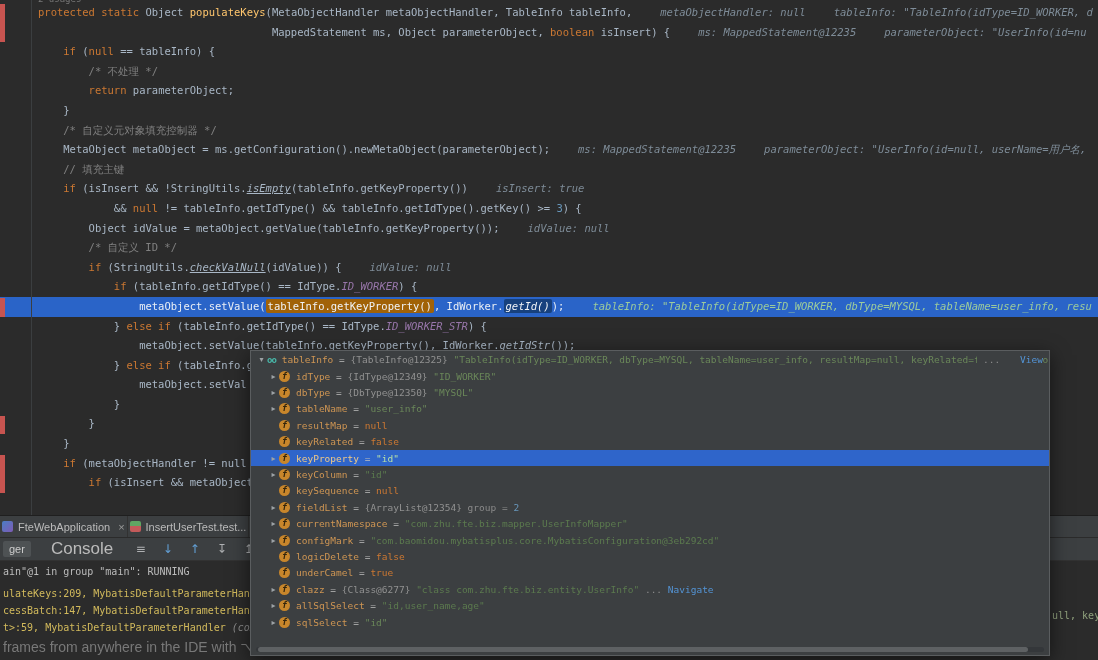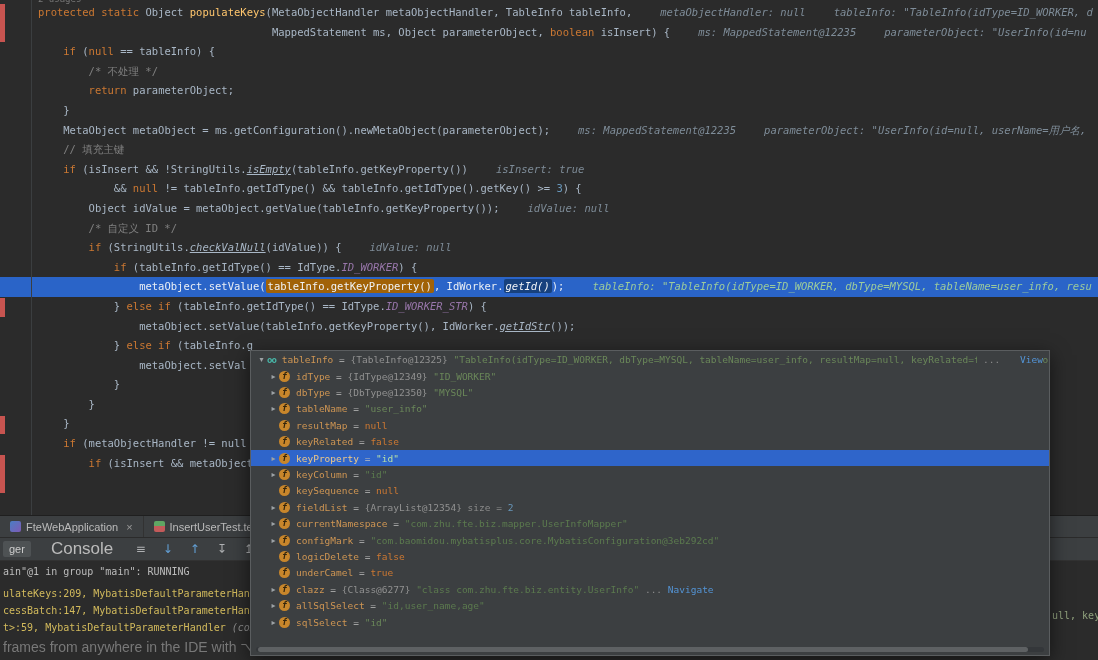--- a/index.html
+++ b/index.html
@@ -22,21 +22,21 @@
   .tk-it{color:#A9B7C6;font-style:italic;text-decoration:underline;}
   .tk-box{background:#a16207;color:#F0F3F7;border-radius:2px;padding:1px 2px;}
   .tk-boxit{background:#17417E;color:#F0F3F7;border-radius:2px;padding:1px 2px;font-style:italic;}
   .hint{font-style:italic;color:#7E8C98;margin-left:28px;}
   .hint-hl{color:#9CCB9C;}
   .bp{position:absolute;left:0;width:5px;background:#C75450;z-index:3;}
 
   
   #bottom{position:absolute;left:0;top:515px;width:1098px;height:145px;background:#2B2B2B;z-index:4;border-top:1px solid #1F1F1F;}
   #tabs{height:21px;background:#3C3F41;display:flex;align-items:center;border-bottom:1px solid #2B2B2B;}
-  .ttab{display:flex;align-items:center;gap:5px;padding:0 10px;height:100%;font-family:"Liberation Sans",sans-serif;font-size:11px;color:#BBBBBB;border-right:1px solid #323232;}
+  .ttab{display:flex;align-items:center;gap:5px;padding:0 2px;height:100%;font-family:"Liberation Sans",sans-serif;font-size:11px;color:#BBBBBB;border-right:1px solid #323232;}
   .tico{width:11px;height:11px;border-radius:2px;display:inline-block;flex:0 0 11px;}
   .spring-app-icon{background:linear-gradient(135deg,#4A7EC4,#7E5BB5);}
   .junit-test-icon{background:linear-gradient(180deg,#5FA663 50%,#C35A5A 50%);}
   .tclose{color:#9A9A9A;font-size:11px;margin-left:3px;cursor:default;}
   #toolbar{height:22px;background:#3C3F41;display:flex;align-items:center;gap:14px;padding-left:3px;border-bottom:1px solid #323232;font-family:"Liberation Sans",sans-serif;}
   #tb-ger{color:#CCCCCC;font-size:11px;background:#4E5254;padding:2px 6px;border-radius:2px;}
   #tb-console{color:#BBBBBB;font-size:17px;padding:2px 6px;}
   #tbicons{display:flex;gap:12px;align-items:center;font-family:"DejaVu Sans",sans-serif;}
   .tbi{font-size:12px;width:15px;text-align:center;}
   #console{position:relative;height:101px;}
@@ -80,20 +80,21 @@
 
   <div id="editor">
     <div id="usages">2 usages</div>
     <div id="lines">
         <div class="eline"><span class="tk-kw">protected static </span><span class="tk-def">Object </span><span class="tk-fn">populateKeys</span><span class="tk-def">(MetaObjectHandler metaObjectHandler, TableInfo tableInfo,</span><span class="hint">metaObjectHandler: null</span><span class="hint">tableInfo: "TableInfo(idType=ID_WORKER, d</span></div>
         <div class="eline"><span class="tk-def">                                     MappedStatement ms, Object parameterObject, </span><span class="tk-kw">boolean</span><span class="tk-def"> isInsert) {</span><span class="hint">ms: MappedStatement@12235</span><span class="hint">parameterObject: "UserInfo(id=nu</span></div>
         <div class="eline"><span class="tk-def">    </span><span class="tk-kw">if </span><span class="tk-def">(</span><span class="tk-kw">null</span><span class="tk-def"> == tableInfo) {</span></div>
         <div class="eline"><span class="tk-cm">        /* 不处理 */</span></div>
         <div class="eline"><span class="tk-def">        </span><span class="tk-kw">return </span><span class="tk-def">parameterObject;</span></div>
         <div class="eline"><span class="tk-def">    }</span></div>
+        <div class="eline"><span class="tk-cm">    /* 自定义元对象填充控制器 */</span></div>
         <div class="eline"><span class="tk-def">    MetaObject metaObject = ms.getConfiguration().newMetaObject(parameterObject);</span><span class="hint">ms: MappedStatement@12235</span><span class="hint">parameterObject: "UserInfo(id=null, userName=用户名,</span></div>
         <div class="eline"><span class="tk-cm">    // 填充主键</span></div>
         <div class="eline"><span class="tk-def">    </span><span class="tk-kw">if </span><span class="tk-def">(isInsert &amp;&amp; !StringUtils.</span><span class="tk-it">isEmpty</span><span class="tk-def">(tableInfo.getKeyProperty())</span><span class="hint">isInsert: true</span></div>
         <div class="eline"><span class="tk-def">            &amp;&amp; </span><span class="tk-kw">null</span><span class="tk-def"> != tableInfo.getIdType() &amp;&amp; tableInfo.getIdType().getKey() &gt;= </span><span class="tk-num">3</span><span class="tk-def">) {</span></div>
         <div class="eline"><span class="tk-def">        Object idValue = metaObject.getValue(tableInfo.getKeyProperty());</span><span class="hint">idValue: null</span></div>
         <div class="eline"><span class="tk-cm">        /* 自定义 ID */</span></div>
         <div class="eline"><span class="tk-def">        </span><span class="tk-kw">if </span><span class="tk-def">(StringUtils.</span><span class="tk-it">checkValNull</span><span class="tk-def">(idValue)) {</span><span class="hint">idValue: null</span></div>
         <div class="eline"><span class="tk-def">            </span><span class="tk-kw">if </span><span class="tk-def">(tableInfo.getIdType() == IdType.</span><span class="tk-cs">ID_WORKER</span><span class="tk-def">) {</span></div>
         <div class="eline hl"><span class="tk-def">                metaObject.setValue(</span><span class="tk-box">tableInfo.getKeyProperty()</span><span class="tk-def">, IdWorker.</span><span class="tk-boxit">getId()</span><span class="tk-def">);</span><span class="hint hint-hl">tableInfo: "TableInfo(idType=ID_WORKER, dbType=MYSQL, tableName=user_info, resu</span></div>
         <div class="eline"><span class="tk-def">            } </span><span class="tk-kw">else if </span><span class="tk-def">(tableInfo.getIdType() == IdType.</span><span class="tk-cs">ID_WORKER_STR</span><span class="tk-def">) {</span></div>
@@ -154,21 +155,21 @@
     <div id="prows">
         <div class="prow phead"><span class="chev down">▾</span><span class="ico-watch">oo</span><span class="p-name">tableInfo</span><span class="p-eq"> = </span><span class="p-ref">{TableInfo@12325} </span><span class="p-str">"TableInfo(idType=ID_WORKER, dbType=MYSQL, tableName=user_info, resultMap=null, keyRelated=false, keyProperty</span><span class="p-right"><span class="p-grey">...</span><span class="p-link">View</span></span></div>
         <div class="prow child"><span class="chev">▸</span><span class="ico-f">f</span><span class="p-name">idType</span><span class="p-eq"> = </span><span class="p-ref">{IdType@12349} </span><span class="p-str">"ID_WORKER"</span></div>
         <div class="prow child"><span class="chev">▸</span><span class="ico-f">f</span><span class="p-name">dbType</span><span class="p-eq"> = </span><span class="p-ref">{DbType@12350} </span><span class="p-str">"MYSQL"</span></div>
         <div class="prow child"><span class="chev">▸</span><span class="ico-f">f</span><span class="p-name">tableName</span><span class="p-eq"> = </span><span class="p-str">"user_info"</span></div>
         <div class="prow child"><span class="chev"></span><span class="ico-f">f</span><span class="p-name">resultMap</span><span class="p-eq"> = </span><span class="p-kw">null</span></div>
         <div class="prow child"><span class="chev"></span><span class="ico-f">f</span><span class="p-name">keyRelated</span><span class="p-eq"> = </span><span class="p-kw">false</span></div>
         <div class="prow child sel"><span class="chev">▸</span><span class="ico-f">f</span><span class="p-name">keyProperty</span><span class="p-eq"> = </span><span class="p-str">"id"</span></div>
         <div class="prow child"><span class="chev">▸</span><span class="ico-f">f</span><span class="p-name">keyColumn</span><span class="p-eq"> = </span><span class="p-str2">"id"</span></div>
         <div class="prow child"><span class="chev"></span><span class="ico-f">f</span><span class="p-name">keySequence</span><span class="p-eq"> = </span><span class="p-kw">null</span></div>
-        <div class="prow child"><span class="chev">▸</span><span class="ico-f">f</span><span class="p-name">fieldList</span><span class="p-eq"> = </span><span class="p-ref">{ArrayList@12354} </span><span class="p-grey">size = </span><span class="p-num">2</span></div>
+        <div class="prow child"><span class="chev">▸</span><span class="ico-f">f</span><span class="p-name">fieldList</span><span class="p-eq"> = </span><span class="p-ref">{ArrayList@12354} </span><span class="p-grey">group = </span><span class="p-num">2</span></div>
         <div class="prow child"><span class="chev">▸</span><span class="ico-f">f</span><span class="p-name">currentNamespace</span><span class="p-eq"> = </span><span class="p-str2">"com.zhu.fte.biz.mapper.UserInfoMapper"</span></div>
         <div class="prow child"><span class="chev">▸</span><span class="ico-f">f</span><span class="p-name">configMark</span><span class="p-eq"> = </span><span class="p-str2">"com.baomidou.mybatisplus.core.MybatisConfiguration@3eb292cd"</span></div>
         <div class="prow child"><span class="chev"></span><span class="ico-f">f</span><span class="p-name">logicDelete</span><span class="p-eq"> = </span><span class="p-kw">false</span></div>
         <div class="prow child"><span class="chev"></span><span class="ico-f">f</span><span class="p-name">underCamel</span><span class="p-eq"> = </span><span class="p-kw">true</span></div>
         <div class="prow child"><span class="chev">▸</span><span class="ico-f">f</span><span class="p-name">clazz</span><span class="p-eq"> = </span><span class="p-ref">{Class@6277} </span><span class="p-str2">"class com.zhu.fte.biz.entity.UserInfo"</span><span class="p-grey"> ... </span><span class="p-link">Navigate</span></div>
         <div class="prow child"><span class="chev">▸</span><span class="ico-f">f</span><span class="p-name">allSqlSelect</span><span class="p-eq"> = </span><span class="p-str2">"id,user_name,age"</span></div>
         <div class="prow child"><span class="chev">▸</span><span class="ico-f">f</span><span class="p-name">sqlSelect</span><span class="p-eq"> = </span><span class="p-str">"id"</span></div>
       </div>
     <div class="hscroll">
       <div class="hthumb"></div>

